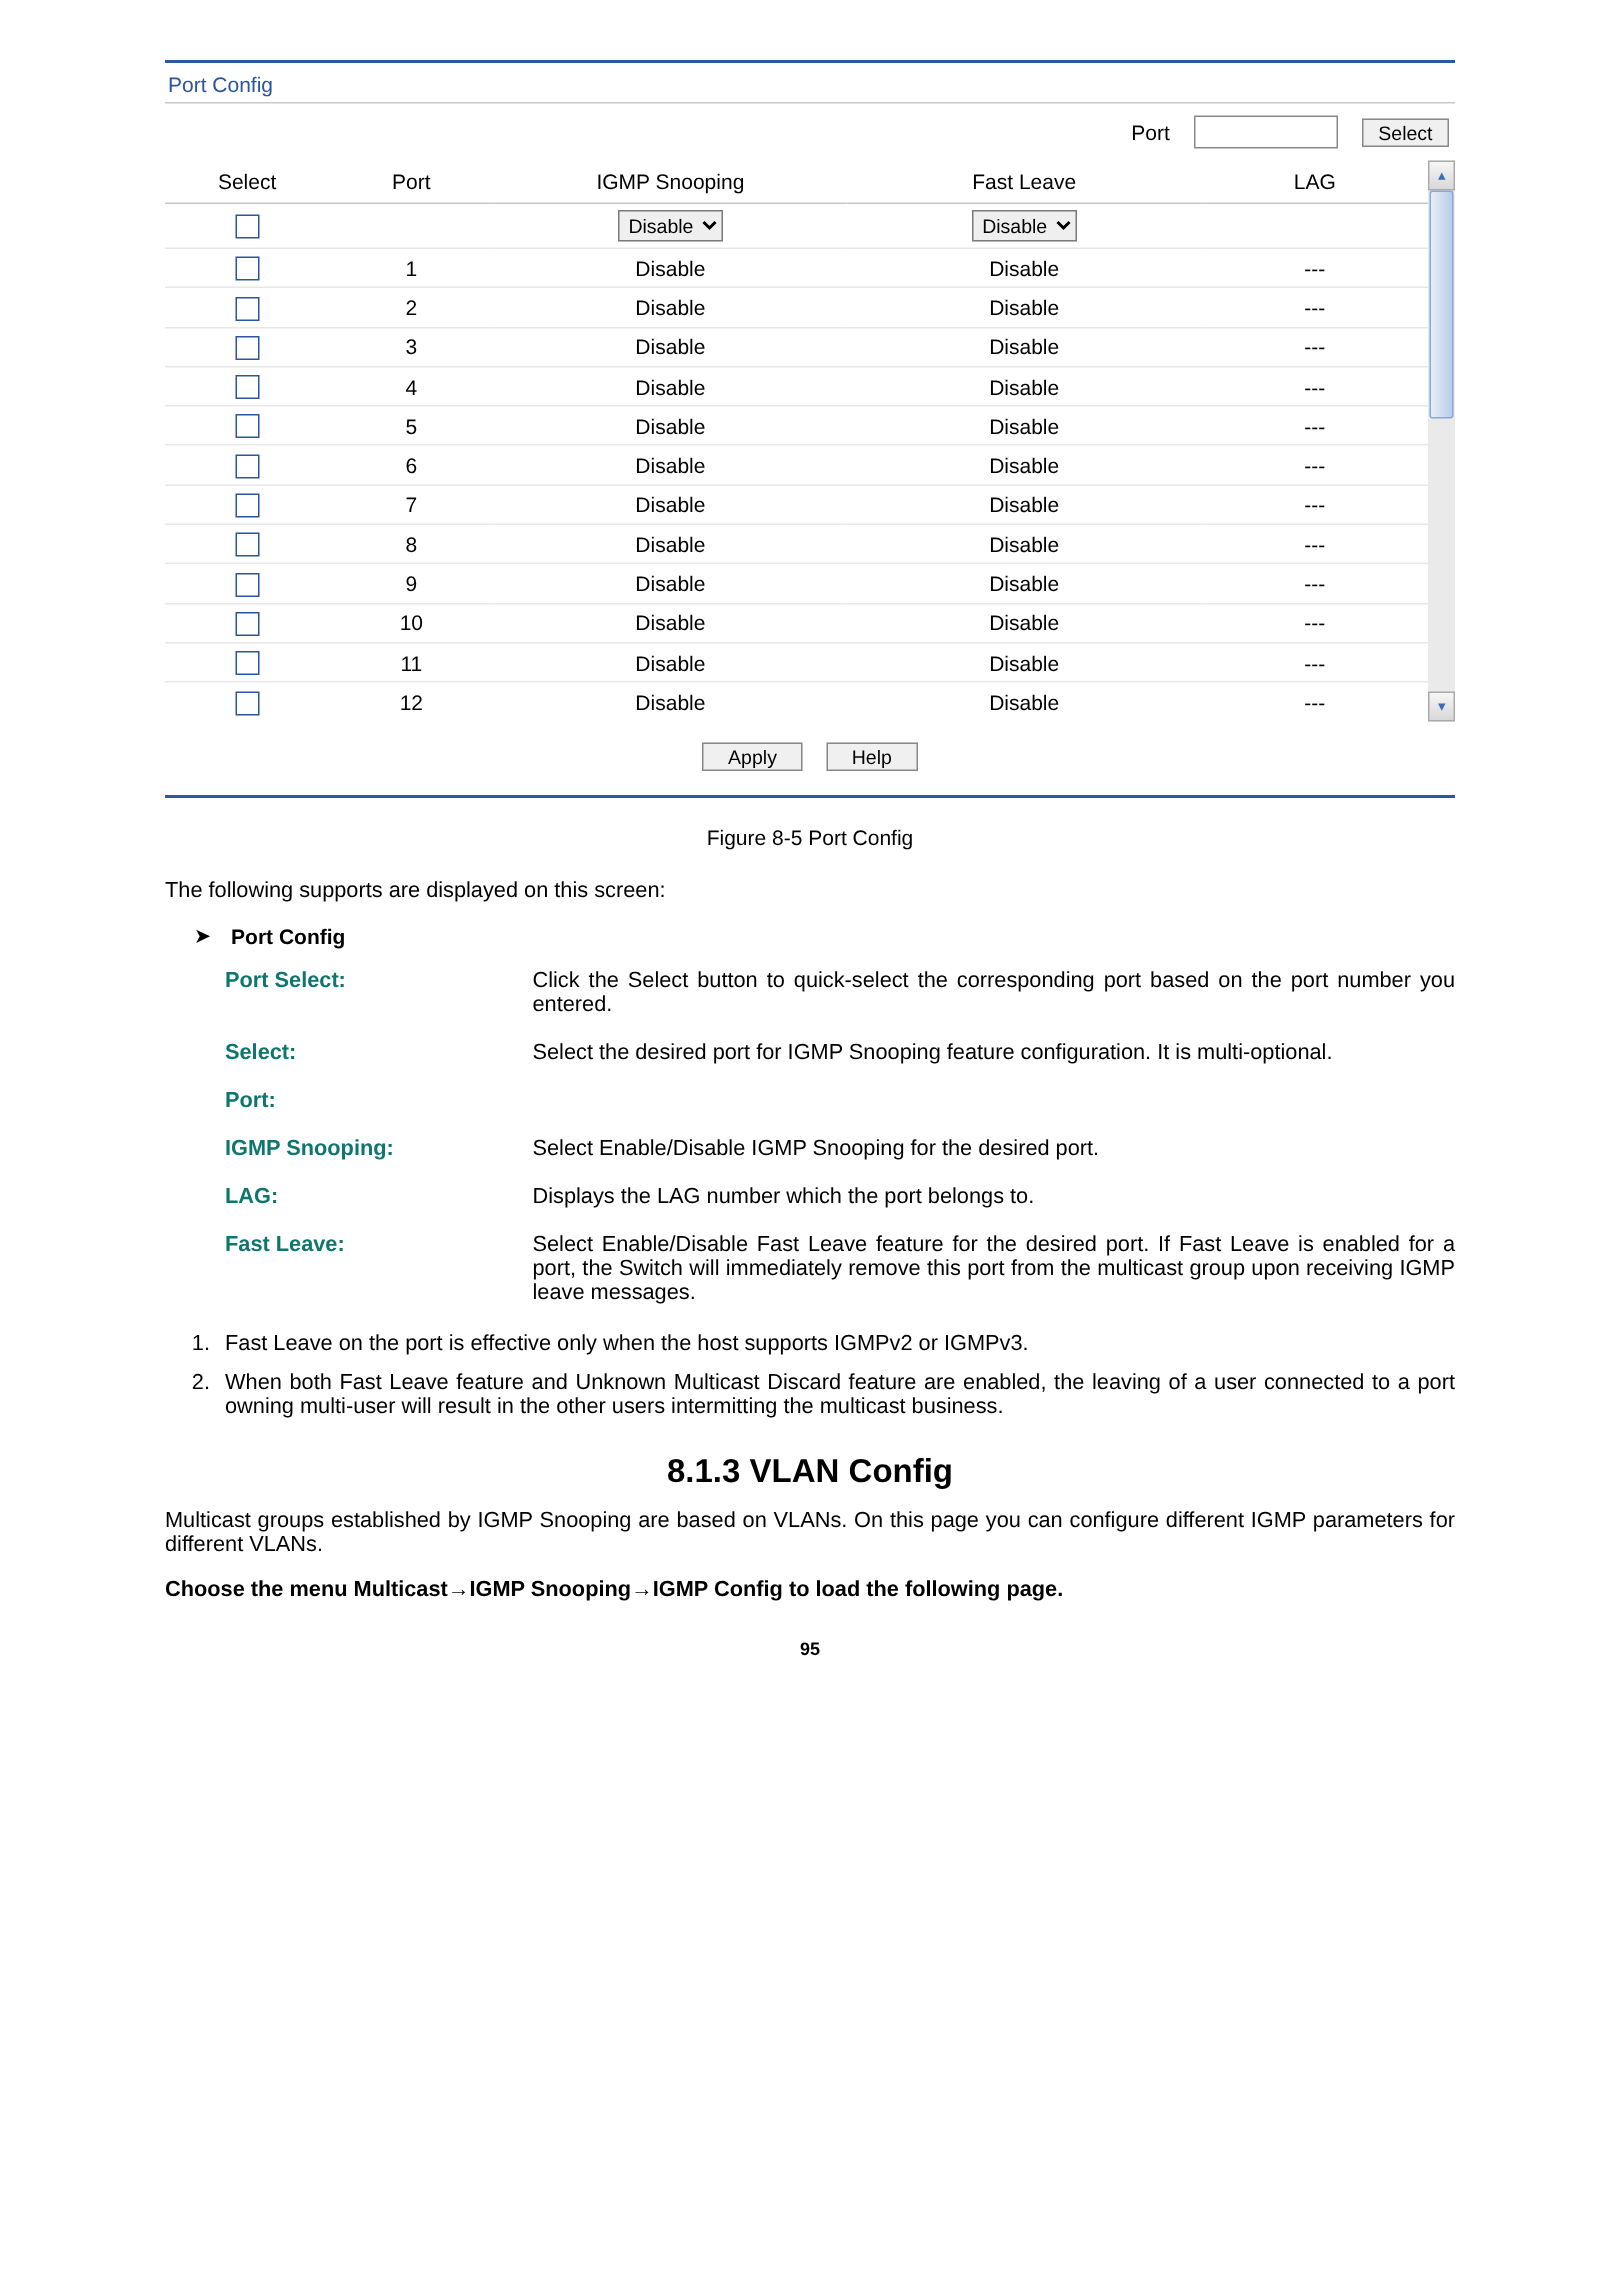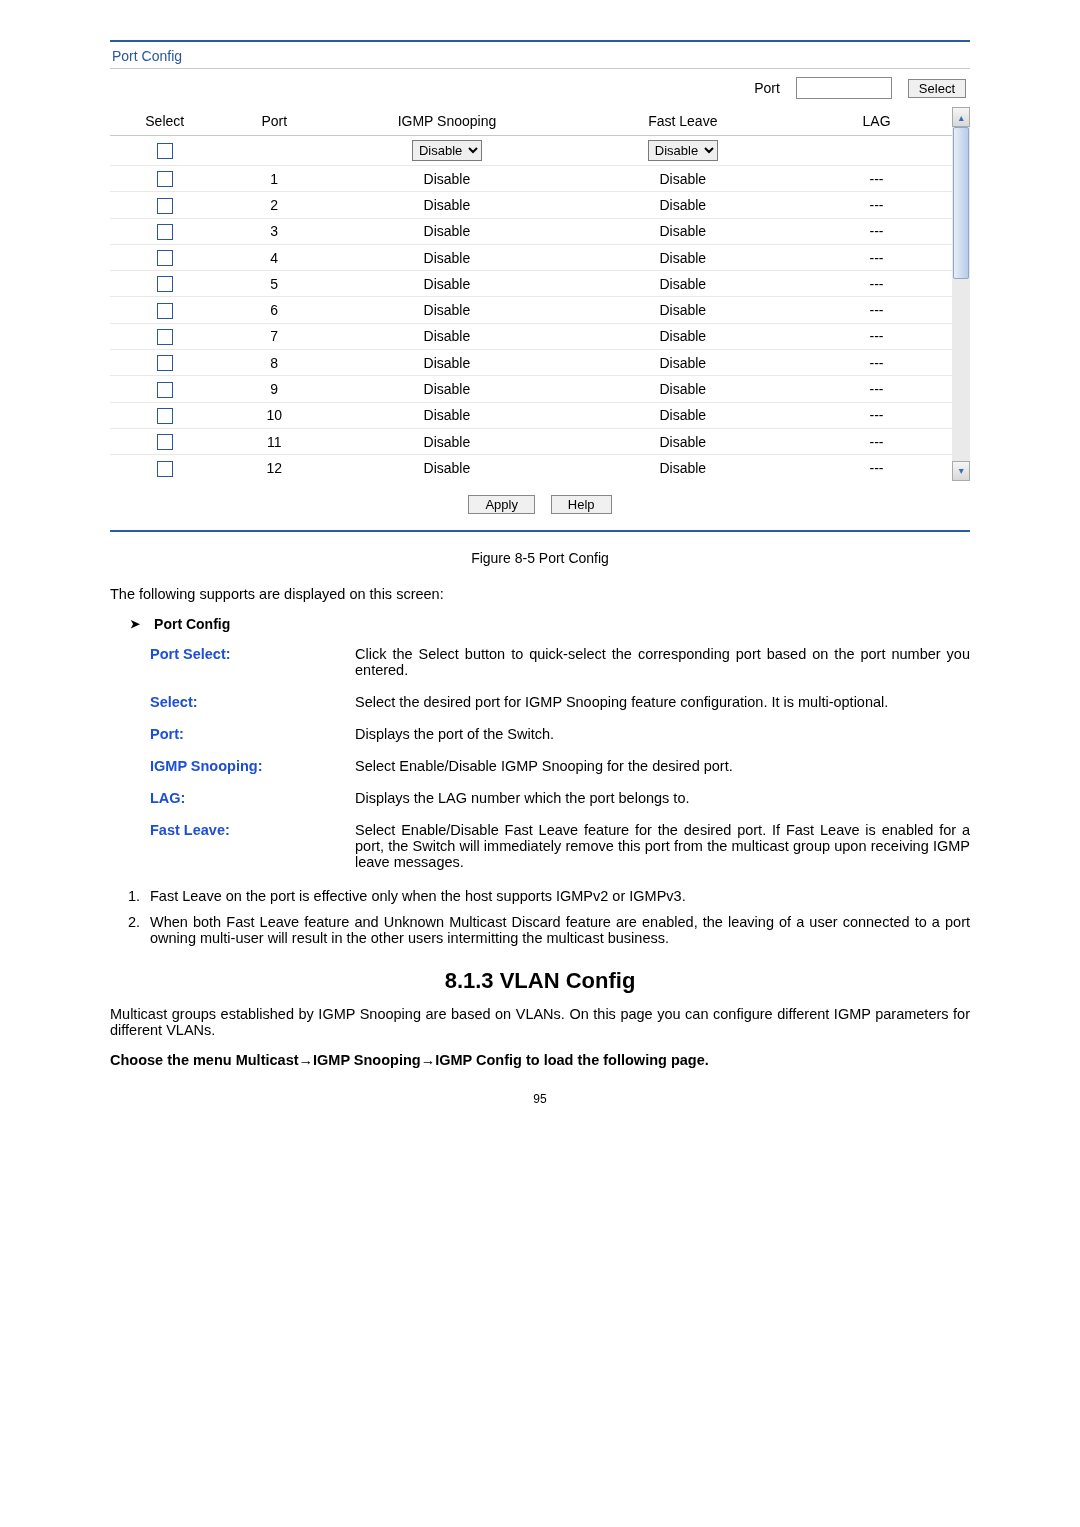--- a/index.html
+++ b/index.html
@@ -135,21 +135,21 @@
   }
   .def-list {
     margin: 0 0 18px 40px;
   }
   .def-row {
     display: flex;
     margin: 0 0 16px 0;
   }
   .def-term {
     flex: 0 0 205px;
-    color: #1d4ed8;
+    color: #0f766e;
     font-weight: bold;
     font-size: 14.5px;
   }
   .def-desc {
     flex: 1;
     font-size: 14.5px;
     text-align: justify;
   }
   .note-row {
     display: flex;
@@ -180,20 +180,21 @@
   }
   .choose-menu {
     font-weight: bold;
     font-size: 14.5px;
     margin: 12px 0 24px 0;
   }
   .page-num {
     text-align: center;
     font-size: 12px;
     margin-top: 20px;
+    font-weight: bold;
   }
 </style>
 </head>
 <body>
 
 <div class="page">
 
   <div class="panel">
     <div class="panel-title">Port Config</div>
 
@@ -351,21 +352,20 @@
       <div class="def-row">
         <div class="def-term">Port Select:</div>
         <div class="def-desc">Click the Select button to quick-select the corresponding port based on the port number you entered.</div>
       </div>
       <div class="def-row">
         <div class="def-term">Select:</div>
         <div class="def-desc">Select the desired port for IGMP Snooping feature configuration. It is multi-optional.</div>
       </div>
       <div class="def-row">
         <div class="def-term">Port:</div>
-        <div class="def-desc">Displays the port of the Switch.</div>
       </div>
       <div class="def-row">
         <div class="def-term">IGMP Snooping:</div>
         <div class="def-desc">Select Enable/Disable IGMP Snooping for the desired port.</div>
       </div>
       <div class="def-row">
         <div class="def-term">LAG:</div>
         <div class="def-desc">Displays the LAG number which the port belongs to.</div>
       </div>
       <div class="def-row">

